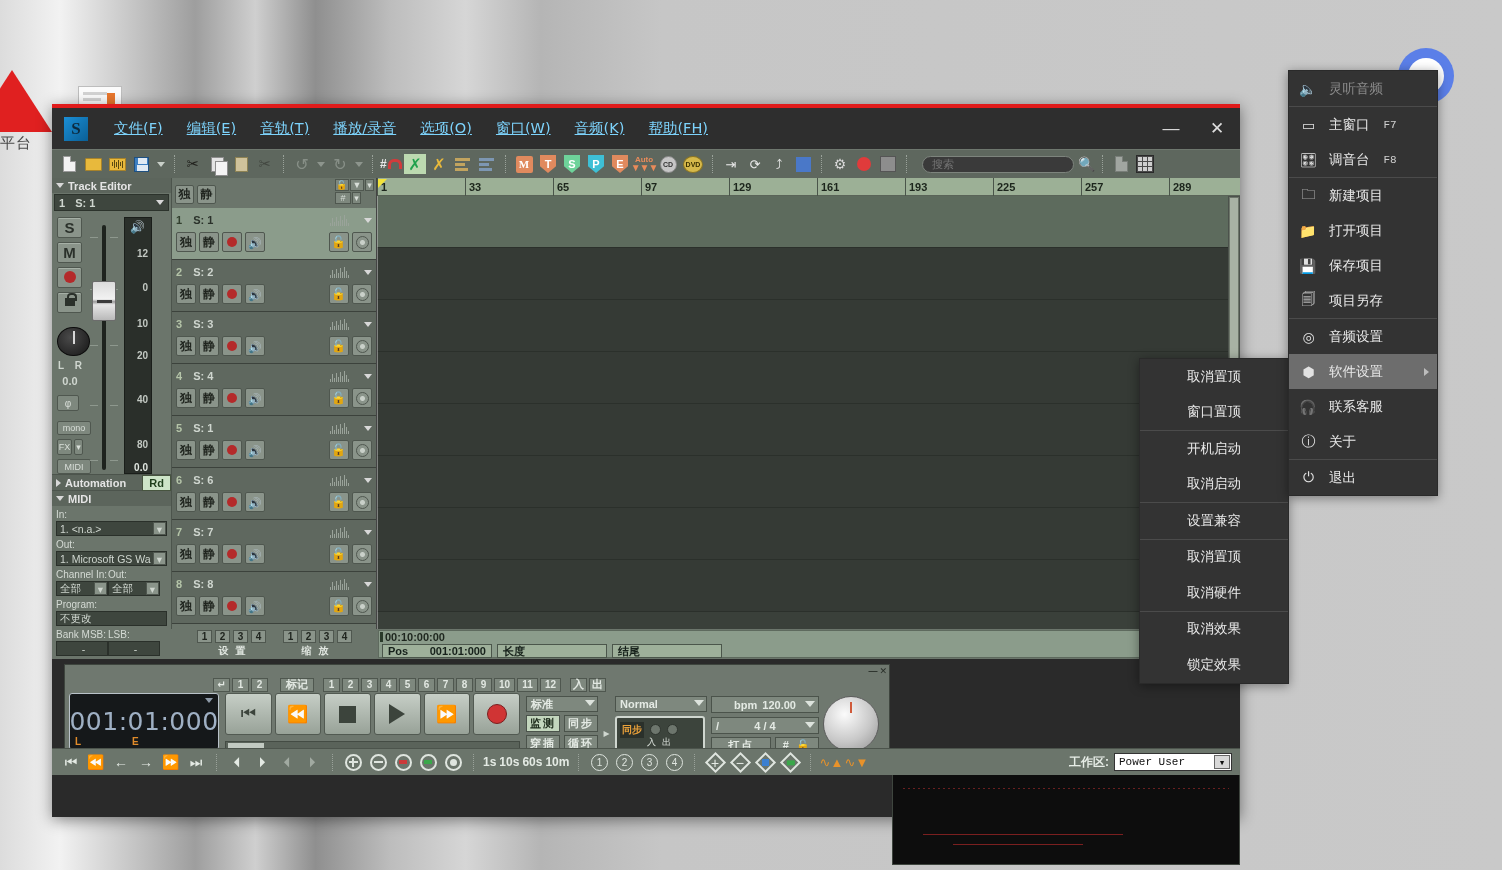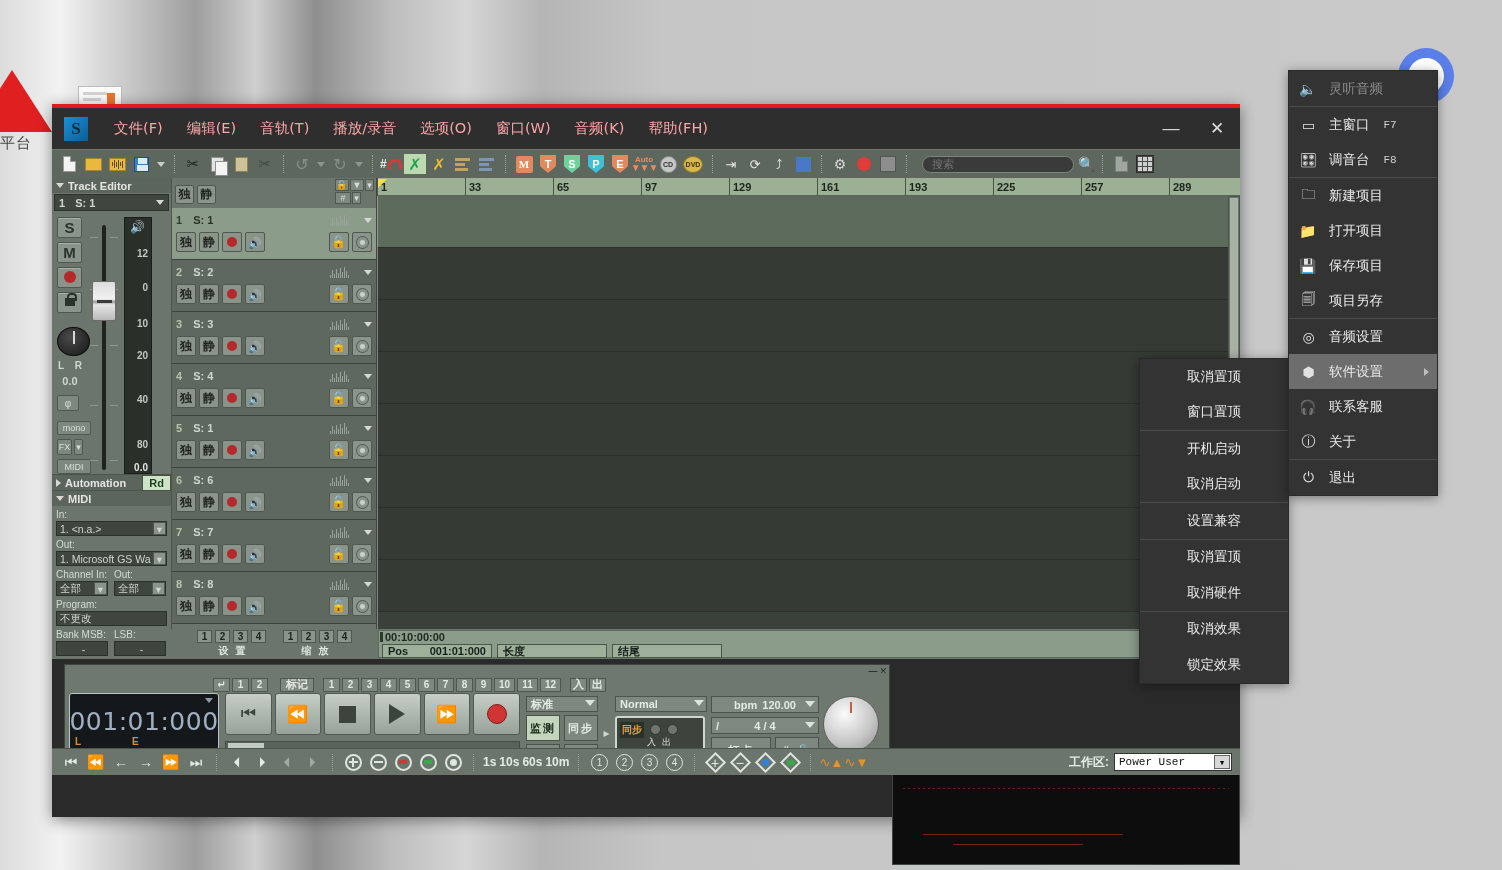--- a/index.html
+++ b/index.html
@@ -64,22 +64,23 @@
   
   #titlebar { height:41px; background:#2e2e2e; display:flex; align-items:center; position:relative; }
   #applogo {
     width:24px; height:24px; margin-left:12px;
     background:linear-gradient(135deg,#1b8fd6,#0a5f96);
     color:#0c2a3f; font-weight:bold; font-size:17px;
     display:flex; align-items:center; justify-content:center;
     font-family:"Liberation Serif",serif;
   }
   .menu-item {
-    padding:6px 12px; font-size:14.5px; color:#fca5a5; cursor:default;
+    padding:6px 12px; font-size:14.5px; color:#7dd3fc; cursor:default;
     font-family:"DejaVu Sans",sans-serif;
+    text-decoration:underline;
   }
   #menubar { display:flex; margin-left:14px; }
   #winbtns { position:absolute; right:0; top:0; height:41px; display:flex; }
   .winbtn { width:46px; height:41px; display:flex; align-items:center; justify-content:center;
     color:#ddd; font-size:17px; }
 
   
   #toolbar { height:29px; background:#5e675e; display:flex; align-items:center;
     padding:0 6px; gap:2px; border-top:1px solid #6e776e; }
   .tb { width:22px; height:22px; display:flex; align-items:center; justify-content:center;
@@ -191,21 +192,21 @@
   .rd { margin-left:auto; background:#cde4c8; color:#1f3f1c; font-size:11px; font-weight:bold;
      padding:1px 6px; border:1px solid #47543f;}
   #te-midi-head { display:flex; align-items:center; gap:4px; height:16px; padding-left:4px;
       background:#5c655c; font-size:11px; font-weight:bold; color:#e4e4e4; border-top:1px solid #4c544c;}
   .fl { padding:3px 4px 0; }
   .fl label { display:block; font-size:10px; color:#d4dad4; margin-bottom:1px; }
   .combo { height:15px; background:#3e463e; border:1px solid #2a302a; display:flex; align-items:center;
     font-size:10.5px; color:#cfd6cf; padding-left:3px; position:relative; overflow:hidden;}
   .combo .cb { position:absolute; right:0; top:0; width:13px; height:13px; background:#8a948a;
     border:1px solid #4f574f; display:flex; align-items:center; justify-content:center;}
-  .twocol { display:flex; gap:6px; }
+  .twocol { display:flex; }
 
   
   #tracklist { width:205px; background:#6b756b; border-right:1px solid #444; }
   #tl-top { height:30px; background:#6b756b; display:flex; align-items:center; padding:3px 3px 0; gap:3px; position:relative;}
   .tl-topbtn { width:19px;height:19px;background:#8a948a;border:1px solid #4f574f;border-radius:2px;
      display:flex;align-items:center;justify-content:center;font-size:12px;color:#20251f;font-weight:bold;}
   #tl-top-right { position:absolute; right:2px; top:1px; display:flex; flex-direction:column; gap:1px;}
   .tl-mini { display:flex; gap:1px; }
   .tl-minibtn{width:14px;height:12px;background:#7e887e;border:1px solid #4f574f;font-size:9px;
      display:flex;align-items:center;justify-content:center;color:#d8ded8;}
@@ -301,21 +302,21 @@
       border-left:16px solid #3c443c;}
   .trbtn.rec i{width:20px;height:20px;border-radius:50%;background:#d03434;border:1px solid #7a1f1f;}
   #tp-slider { height:9px; background:#5a635a; border:1px solid #444c44; margin-top:6px; position:relative; }
   #tp-slider .th { position:absolute; left:2px; top:1px; width:36px; height:5px; background:#c2cac2;}
   #tp-right { display:flex; gap:4px; padding-top:3px; }
   .mode-col { width:72px; }
   .selbox { height:16px; background:#7e887e; border:1px solid #4b534b; font-size:11px; color:#e4eae4;
      display:flex; align-items:center; padding-left:4px; position:relative; font-weight:bold;}
   .selbox .cb{ position:absolute; right:2px; top:3px; width:0;height:0;
      border-left:5px solid transparent;border-right:5px solid transparent;border-top:6px solid #dde3dd;}
-  .mbtn2 { height:26px;background:#7e887e;border:1px solid #4b534b;font-size:11px;color:#e4eae4;
+  .mbtn2 { height:17px;background:#7e887e;border:1px solid #4b534b;font-size:11px;color:#e4eae4;
      display:flex;align-items:center;justify-content:center;font-weight:bold;letter-spacing:2px;}
   .mbtn2.on { background:#c3d6bd; color:#1e2c1c; }
   .row2 { display:flex; gap:4px; margin-top:3px;}
   .row2 .mbtn2{flex:1;}
   .vsep { width:9px; display:flex; align-items:center; justify-content:center; color:#cfd6cf;}
   #syncbox { width:90px; height:44px; background:#3c443c; border:2px solid #cfd6cf; border-radius:3px;
      padding:2px 3px; }
   .syncrow { display:flex; align-items:center; gap:6px; height:19px; }
   .syncrow .lbl { font-size:10px; color:#e8a03a; font-weight:bold; background:#2a302a; padding:1px 2px;}
   .syncrow .dot { width:11px;height:11px;border-radius:50%;background:#6d766d;border:1px solid #2f352f;}

